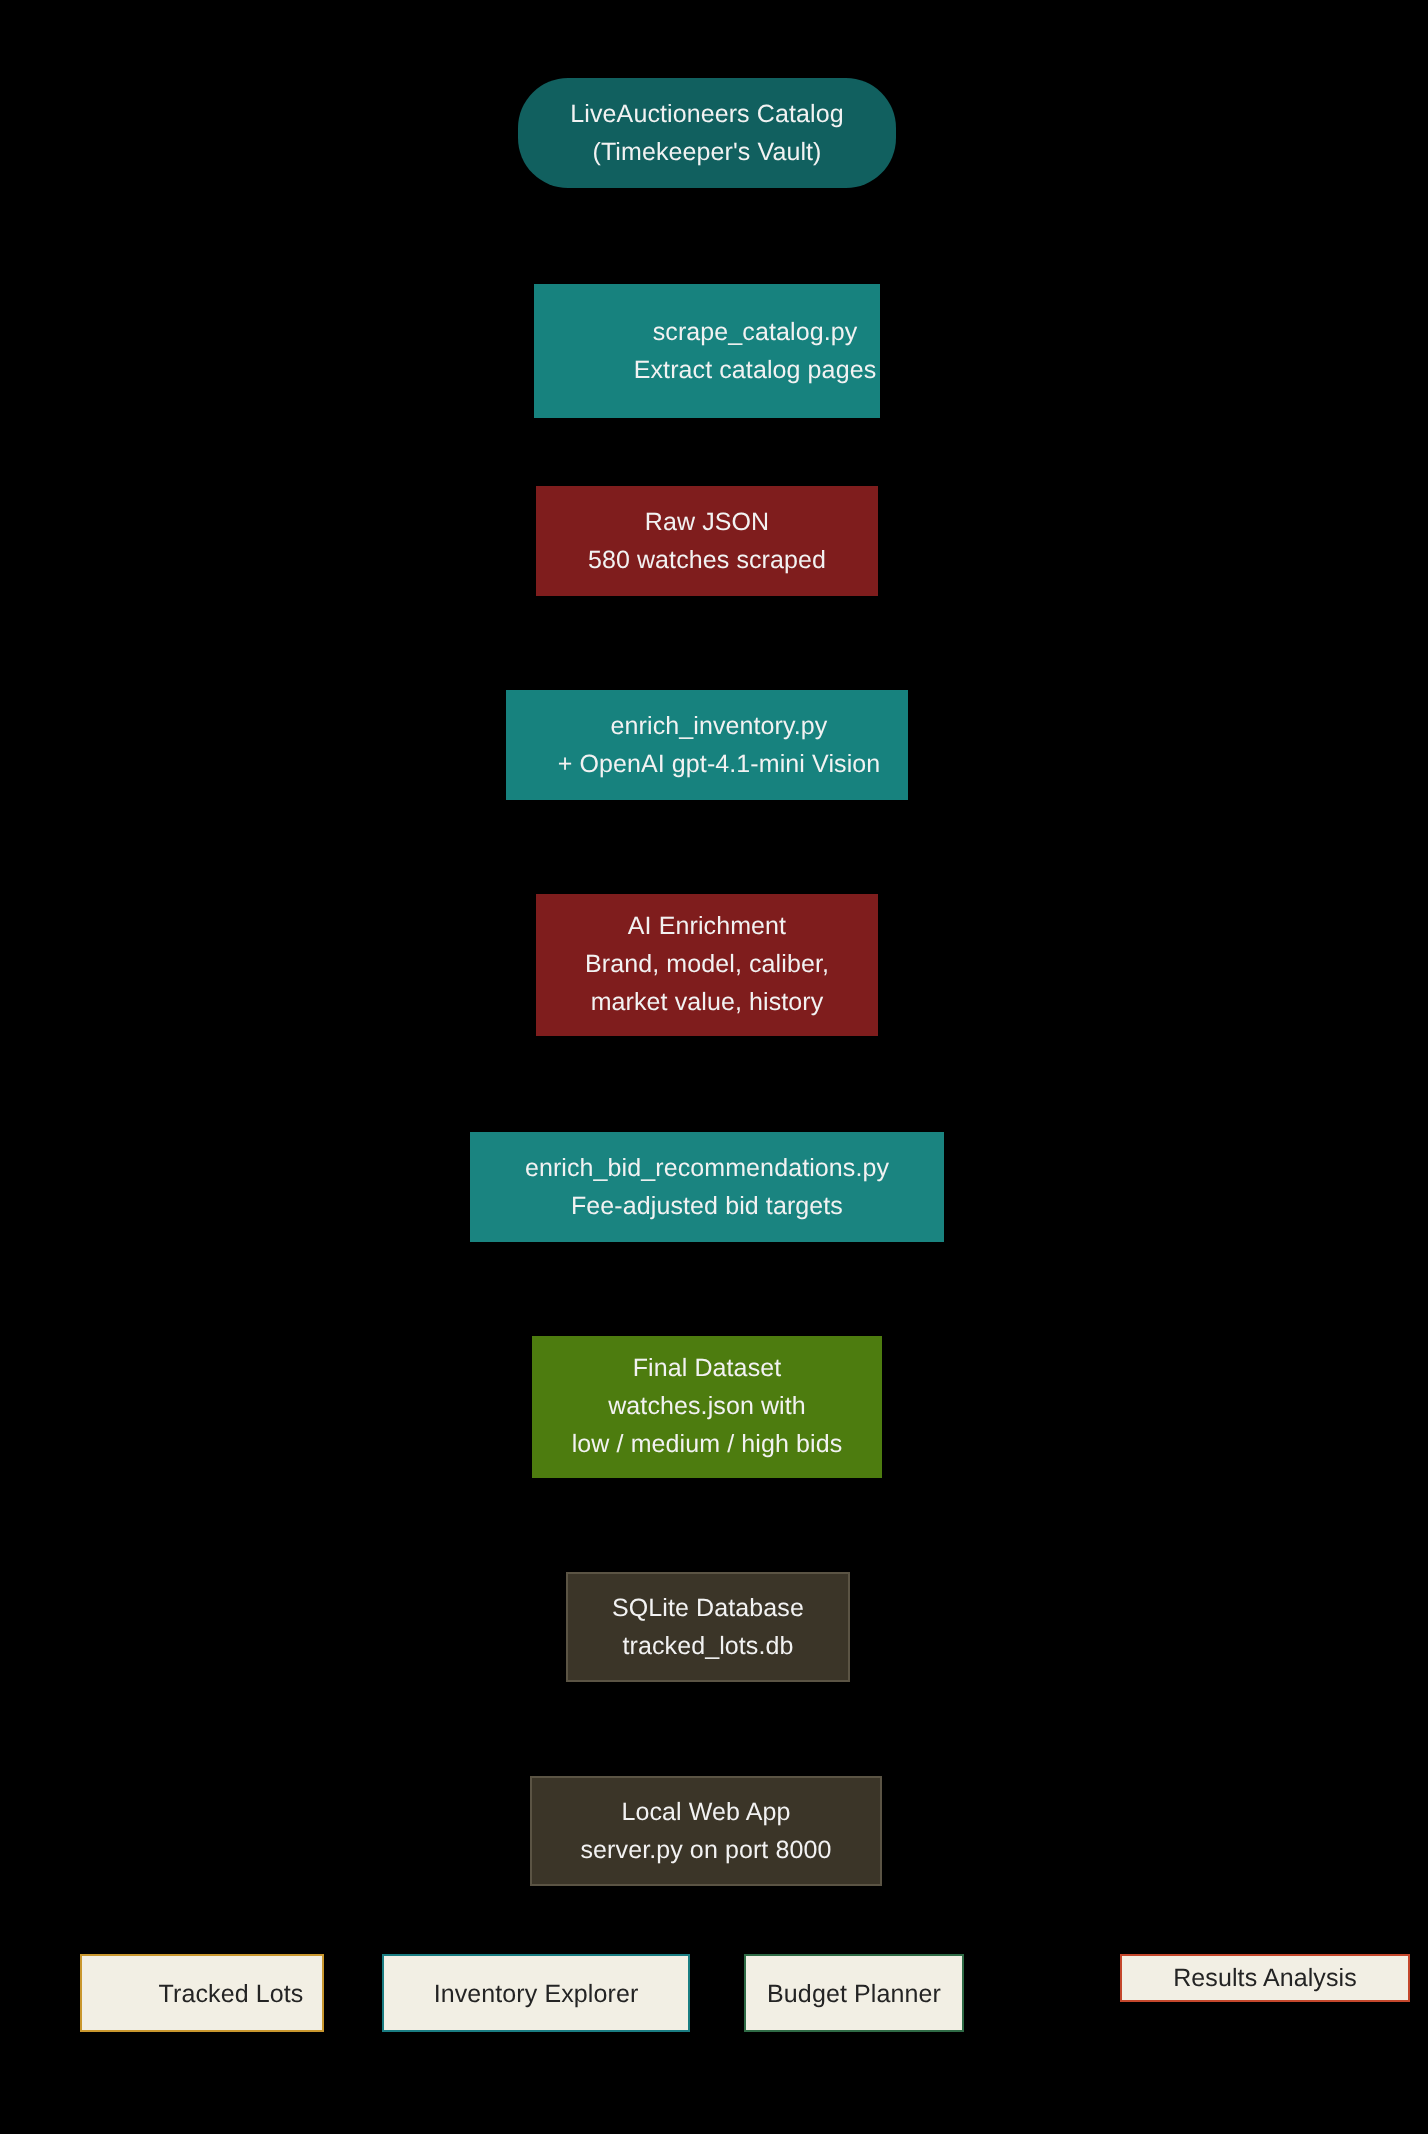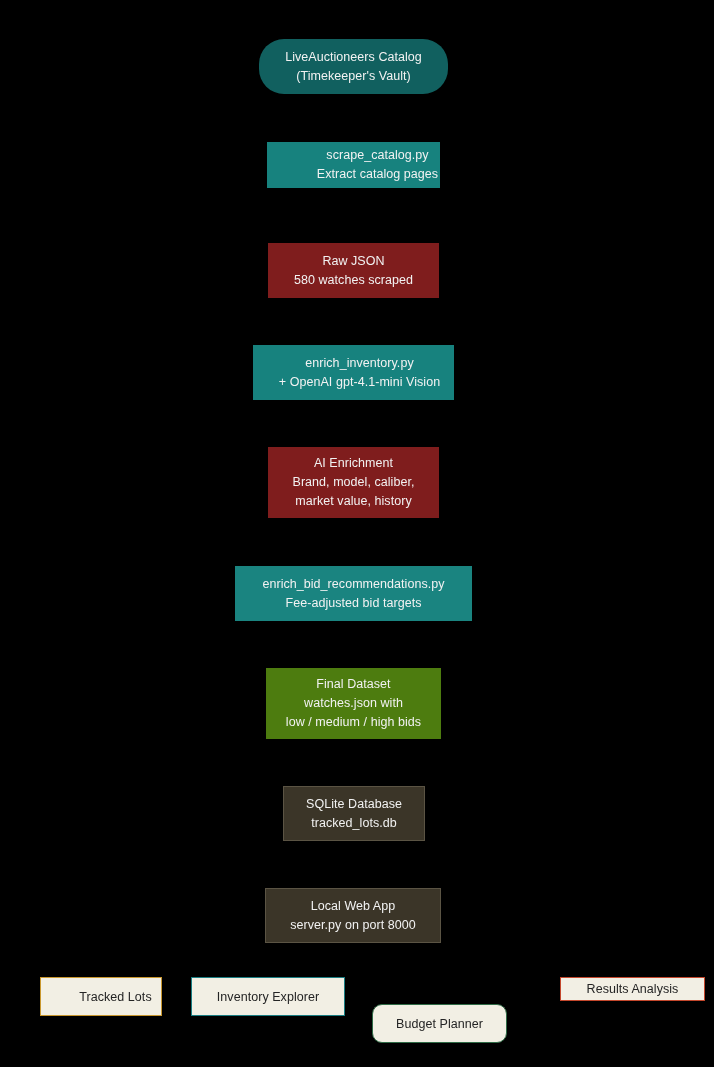--- a/index.html
+++ b/index.html
@@ -82,21 +82,21 @@
 </head>
 <body>
 
 <div id="canvas">
 
   <div class="node n-source" style="left:259px; top:39px; width:189px; height:55px;border-radius:25px;">
     <span class="line">LiveAuctioneers Catalog</span>
     <span class="line">(Timekeeper's Vault)</span>
   </div>
 
-  <div class="node n-script" style="left:267px; top:142px; width:173px; height:46px;padding-left:48px;">
+  <div class="node n-script" style="left:267px; top:142px; width:173px; height:67px;padding-left:48px;">
     <span class="line">scrape_catalog.py</span>
     <span class="line">Extract catalog pages</span>
   </div>
 
   <div class="node n-artifact" style="left:268px; top:243px; width:171px; height:55px;">
     <span class="line">Raw JSON</span>
     <span class="line">580 watches scraped</span>
   </div>
 
   <div class="node n-script2" style="left:253px; top:345px; width:201px; height:55px;">
@@ -132,21 +132,21 @@
   </div>
 
   <div class="chip chip-tracked" style="left:40px; top:977px; width:122px; height:39px;">
     <span>Tracked Lots</span>
   </div>
 
   <div class="chip chip-inventory" style="left:191px; top:977px; width:154px; height:39px;">
     <span>Inventory Explorer</span>
   </div>
 
-  <div class="chip chip-budget" style="left:372px; top:1004px; width:135px; height:39px;border-radius:10px;">
+  <div class="chip chip-budget" style="left:372px; top:977px; width:110px; height:39px;">
     <span>Budget Planner</span>
   </div>
 
   <div class="chip chip-results" style="left:560px; top:977px; width:145px; height:24px;align-items:center;">
     <span>Results Analysis</span>
   </div>
 
 </div>
 
 </body></html>

